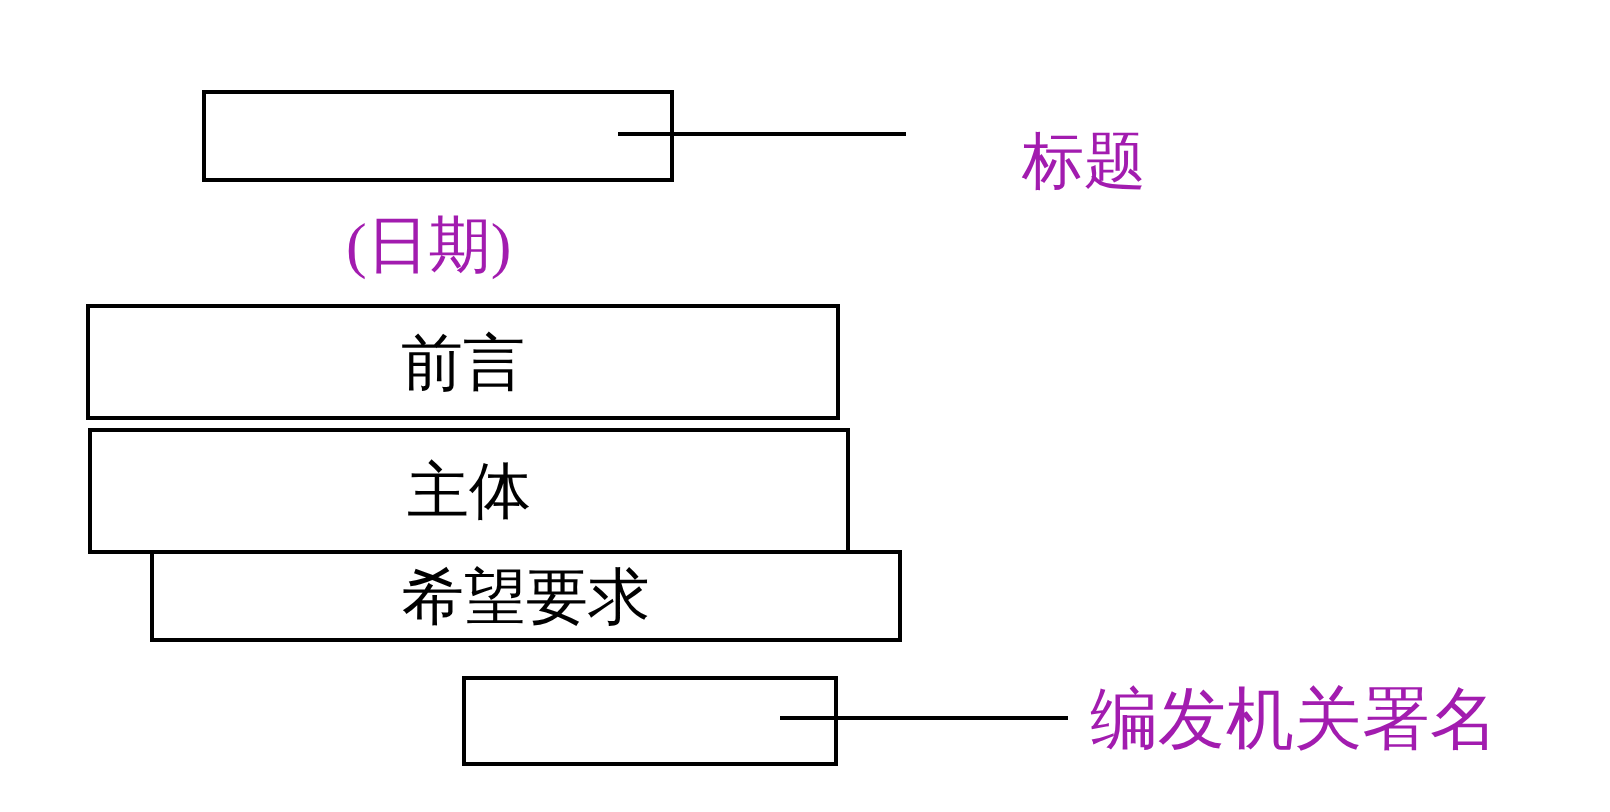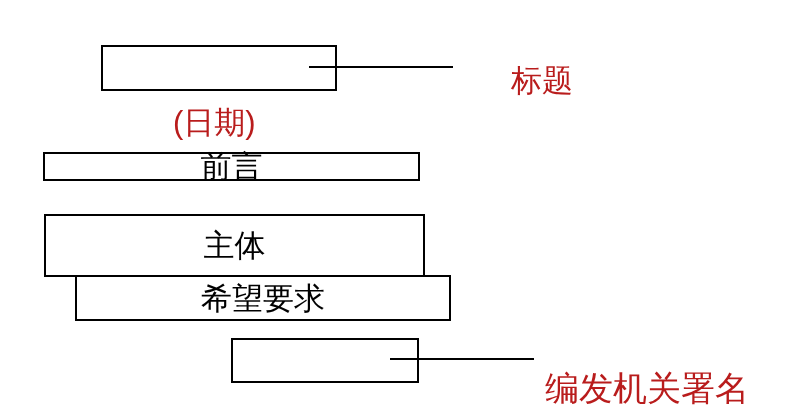--- a/index.html
+++ b/index.html
@@ -33,34 +33,35 @@
   }
   .callout-line {
     position: absolute;
     height: 2px;
     background: #000000;
   }
   .float-label {
     position: absolute;
     font-size: 31px;
     line-height: 1.1;
-    color: #b91c1c;
+    color: #a21caf;
     white-space: nowrap;
+    font-family: Liberation Serif, serif;
   }
   
   .title-box        { left: 101px; top: 45px;  width: 236px; height: 46px; }
   .title-line       { left: 309px; top: 66px;  width: 144px; }
   .title-label      { left: 511px; top: 64px;  }
   .date-label       { left: 173px; top: 106px; }
-  .preface-box      { left: 43px;  top: 152px; width: 377px; height: 29px; }
+  .preface-box      { left: 43px;  top: 152px; width: 377px; height: 58px; }
   .body-box         { left: 44px;  top: 214px; width: 381px; height: 63px; }
   .expectations-box { left: 43px;  top: 275px; width: 376px; height: 46px; margin-left: 32px; }
   .signature-box    { left: 231px; top: 338px; width: 188px; height: 45px; }
   .signature-line   { left: 390px; top: 358px; width: 144px; }
-  .signature-label  { left: 545px; top: 342px; font-size: 34px; margin-top: 28px; }
+  .signature-label  { left: 545px; top: 342px; font-size: 34px; }
 </style>
 </head>
 <body>
 
 <div class="canvas">
 
   <div class="box title-box"></div>
   <div class="callout-line title-line"></div>
   <div class="float-label title-label">标题</div>
 

